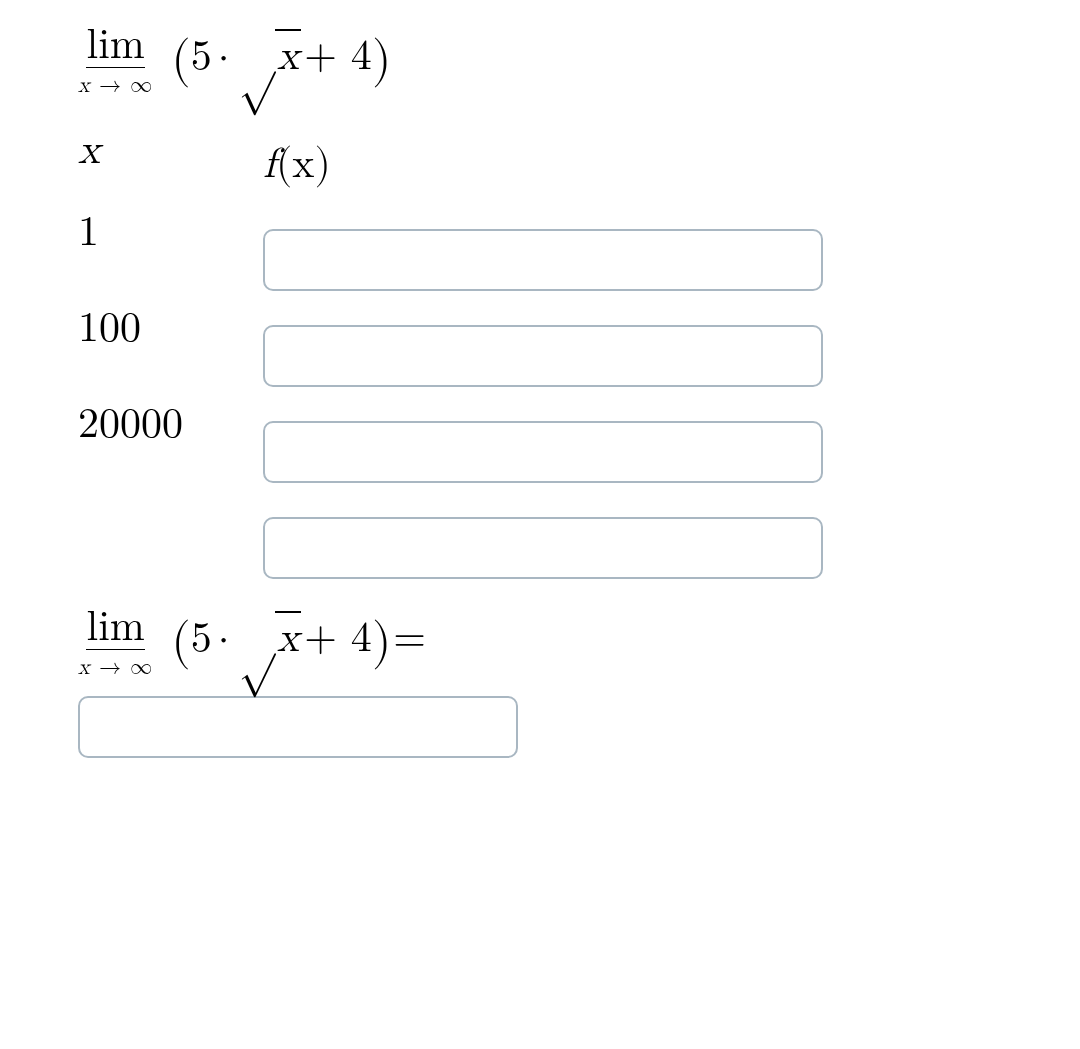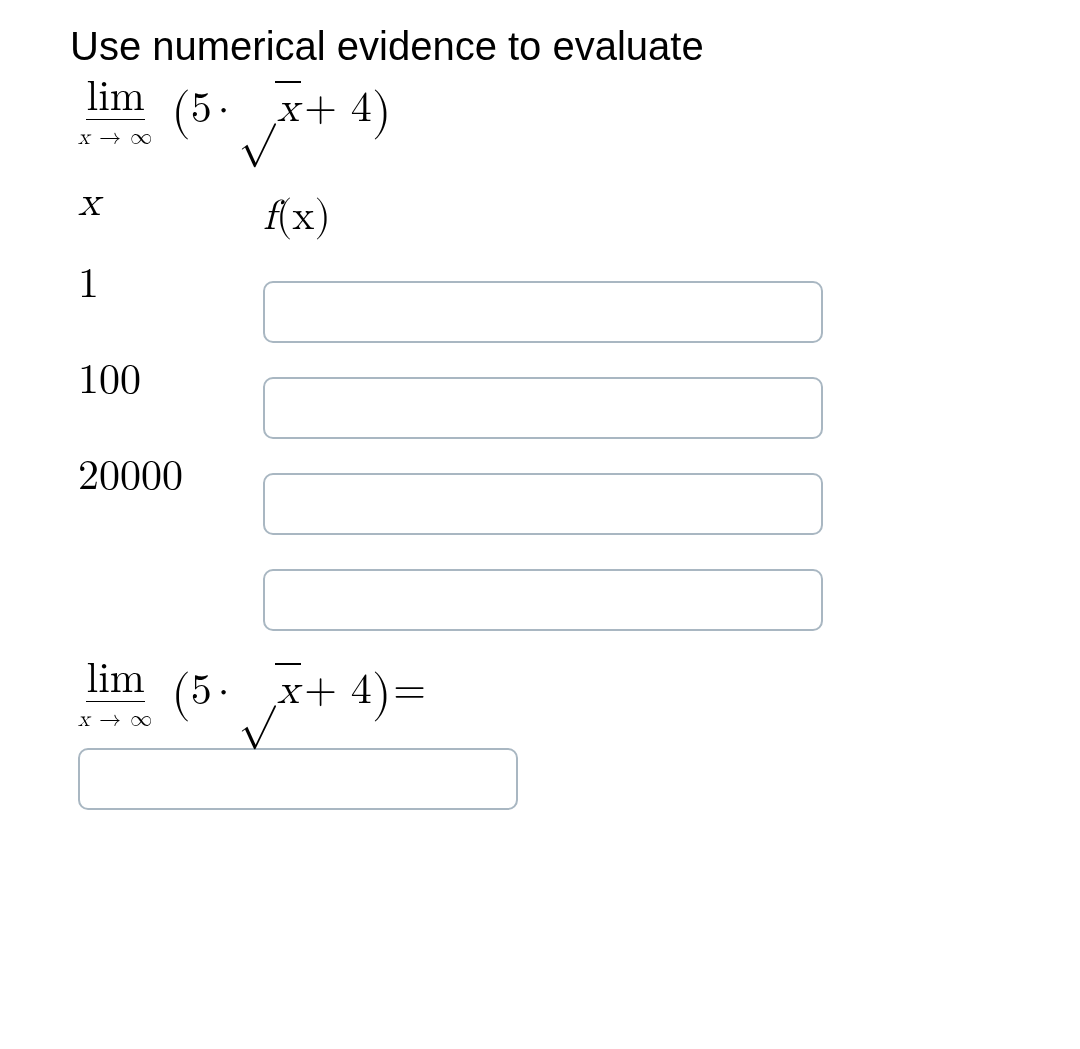--- a/index.html
+++ b/index.html
@@ -116,21 +116,20 @@
     font-size: 42px;
   }
   .equals { margin-left: 2px; font-size: 42px;}
   .answer-input { margin: 16px 0 0 8px; }
 </style>
 </head>
 <body>
 
 <div class="page">
 
-  <div class="instruction">Use numerical evidence to evaluate</div>
 
   <div class="limit-expr math">
     <span class="lim-block">
       <span class="lim-word">lim</span>
       <span class="lim-sub">
         <span class="ital">x</span><span> → </span><span>∞</span>
       </span>
     </span>
     <span class="func-body">
       <span class="paren">(</span>

